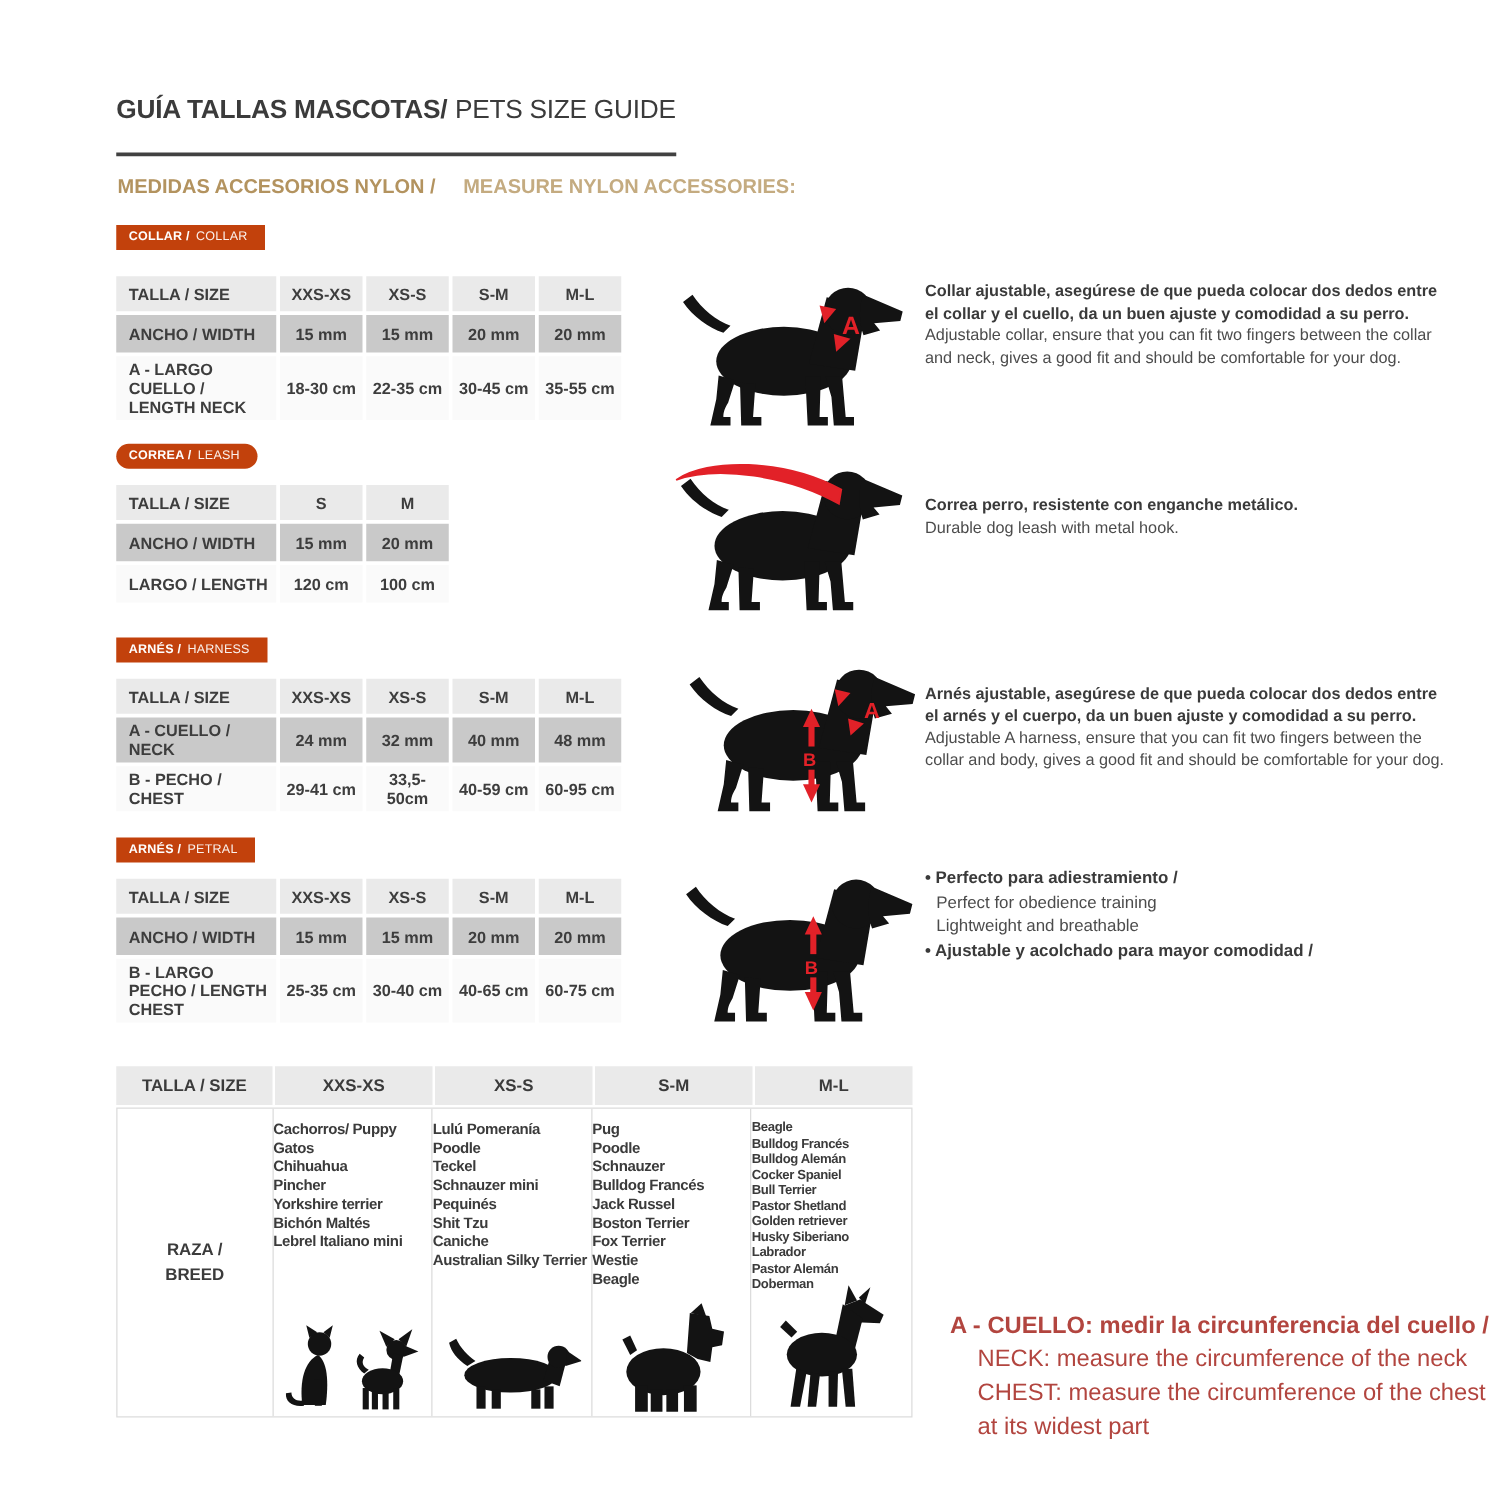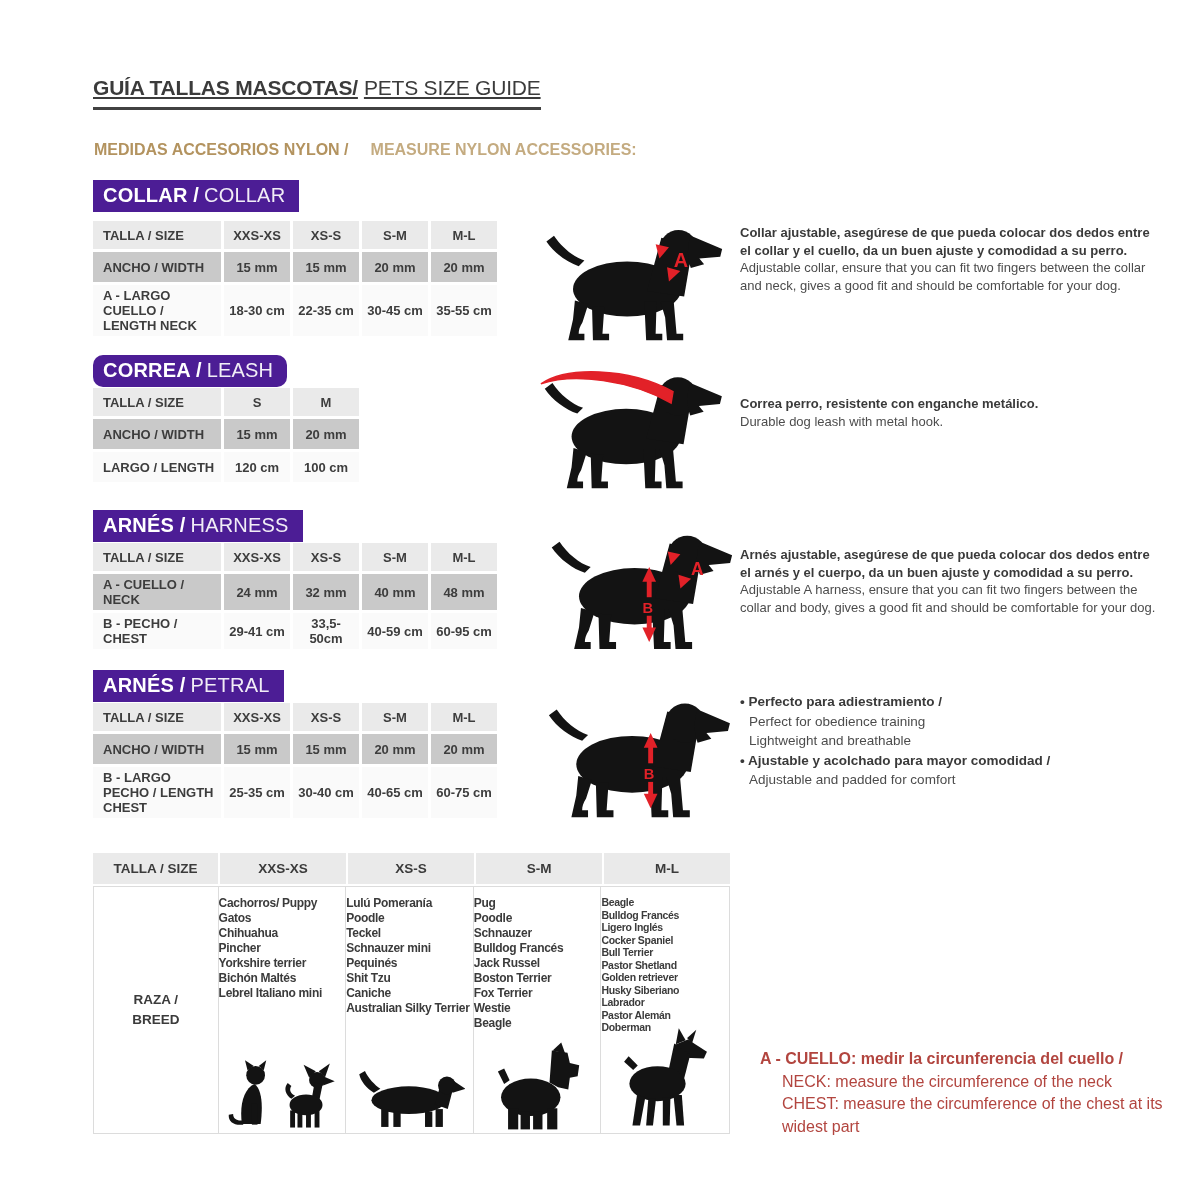--- a/index.html
+++ b/index.html
@@ -2,29 +2,29 @@
 <html><head>
 <meta charset="utf-8">
 <style>
   html,body{margin:0;padding:0;background:#fff;}
   .page{position:relative;width:1200px;height:1200px;background:#ffffff;
         font-family:"Liberation Sans",sans-serif;color:#3b3b3b;overflow:hidden;}
 
   
   .title-wrap{position:absolute;left:93px;top:76px;}
   .title{display:inline-block;font-size:21px;letter-spacing:-0.2px;
-         border-bottom:3px solid #414141;padding-bottom:7px;color:#3b3b3b;text-decoration:underline;}
+         border-bottom:3px solid #414141;padding-bottom:22px;color:#3b3b3b;}
   .title .es{font-weight:700;}
   .title .en{font-weight:400;margin-left:6px;}
   .subtitle{position:absolute;left:94px;top:141px;font-size:16px;}
   .subtitle .es{font-weight:700;color:#b3935f;}
   .subtitle .en{font-weight:700;margin-left:2px;color:#c4ab80;padding-left:20px;}
 
   
-  .badge{position:absolute;background:#4c1d95;color:#fff;font-size:20px;
+  .badge{position:absolute;background:#c2410c;color:#fff;font-size:10px;
          padding:4px 14px 5px 10px;letter-spacing:0.2px;}
   .badge .es{font-weight:700;}
   .badge .en{font-weight:400;margin-left:5px;opacity:.92;}
   #badge-collar{left:93px;top:180px;}
   #badge-leash{left:93px;top:355px;border-radius:10px;}
   #badge-harness{left:93px;top:510px;}
   #badge-petral{left:93px;top:670px;}
 
   
   .size-table{position:absolute;display:flex;flex-direction:column;gap:3px;}
@@ -75,21 +75,21 @@
                  justify-content:center;font-weight:700;font-size:13.5px;line-height:1.5;}
   .bt-cell.col{width:128px;}
   .breed-list{padding-top:9px;text-align:left;}
   .breed-item{font-weight:700;font-size:12px;line-height:15px;letter-spacing:-0.3px;}
   .bt-cell.ml .breed-item{font-size:10.5px;line-height:12.5px;}
   .sil{position:absolute;bottom:2px;left:0;right:0;display:flex;align-items:flex-end;
        justify-content:center;gap:6px;}
 
   
   #notes{position:absolute;left:760px;top:1048px;width:436px;color:#b2453f;
-         font-size:16px;line-height:1.42;}
+         font-size:19px;line-height:1.42;}
   .note .es{display:block;font-weight:700;}
   .note .en{display:block;font-weight:400;padding-left:22px;}
 </style>
 </head>
 <body>
 
 <div class="page">
 
   <svg width="0" height="0" style="position:absolute" aria-hidden="true">
     <defs>
@@ -267,21 +267,20 @@
   <div id="bullets">
       <div class="bullet">
         <span class="es">Perfecto para adiestramiento /</span>
         <span class="en">Perfect for obedience training</span>
       </div>
       <div class="bullet">
         <span class="en">Lightweight and breathable</span>
       </div>
       <div class="bullet">
         <span class="es">Ajustable y acolchado para mayor comodidad /</span>
-        <span class="en">Adjustable and padded for comfort</span>
       </div>
     </div>
 
   <div id="breed-table">
     <div class="bt-header">
       <div class="bt-hcell first">TALLA / SIZE</div>
       <div class="bt-hcell col">XXS-XS</div>
       <div class="bt-hcell col">XS-S</div>
       <div class="bt-hcell col">S-M</div>
       <div class="bt-hcell col">M-L</div>
@@ -380,21 +379,21 @@
               <rect x="34" y="90" width="12" height="23"></rect>
               <rect x="18" y="86" width="13" height="27"></rect>
             </g>
           </svg>
         </div>
       </div>
       <div class="bt-cell col ml">
         <div class="breed-list">
             <div class="breed-item">Beagle</div>
             <div class="breed-item">Bulldog Francés</div>
-            <div class="breed-item">Ligero Inglés</div>
+            <div class="breed-item">Bulldog Alemán</div>
             <div class="breed-item">Cocker Spaniel</div>
             <div class="breed-item">Bull Terrier</div>
             <div class="breed-item">Pastor Shetland</div>
             <div class="breed-item">Golden retriever</div>
             <div class="breed-item">Husky Siberiano</div>
             <div class="breed-item">Labrador</div>
             <div class="breed-item">Pastor Alemán</div>
             <div class="breed-item">Doberman</div>
           </div>
         <div class="sil">

